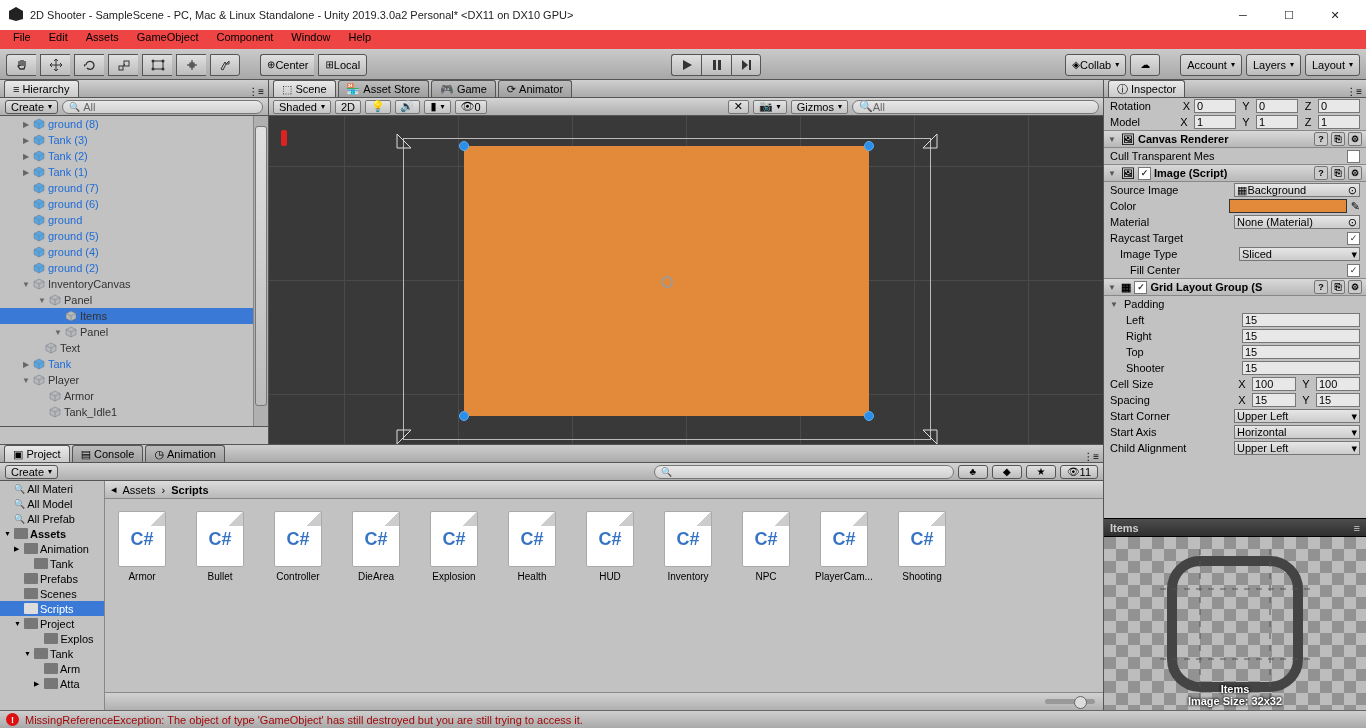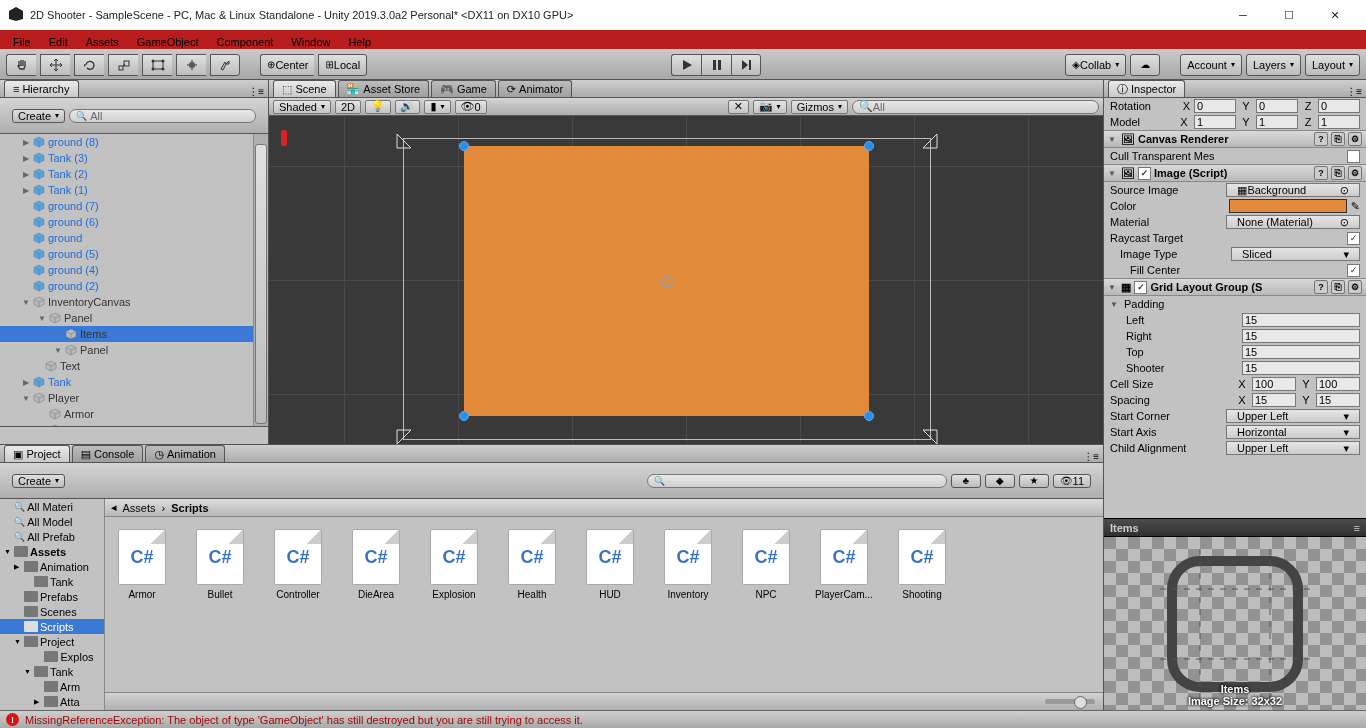--- a/index.html
+++ b/index.html
@@ -1,40 +1,40 @@
 <!DOCTYPE html>
 <html><head>
 <meta charset="utf-8">
 <style>
 * { margin:0; padding:0; box-sizing:border-box; font-family:"Segoe UI",Tahoma,sans-serif; font-size:11px; user-select:none; }
 body { background:#c2c2c2; width:1366px; height:728px; overflow:hidden; display:flex; flex-direction:column; }
 .titlebar { height:30px; background:#fff; display:flex; align-items:center; padding:0 8px; color:#222; }
 .titlebar .title-icon { width:16px; height:16px; margin-right:6px; }
 .titlebar .spacer { flex:1; }
 .titlebar .winbtn { width:46px; height:30px; display:flex; align-items:center; justify-content:center; }
-.menubar { height:20px; background:#b91c1c; display:flex; align-items:flex-end; padding:0 6px; gap:4px; border-bottom:1px solid #ccc; }
+.menubar { height:20px; background:#ef4444; display:flex; align-items:flex-start; padding:0 6px; gap:4px; border-bottom:1px solid #ccc; }
 .menubar span { padding:1px 7px; }
 .toolbar { height:30px; background:linear-gradient(#c9c9c9,#a8a8a8); display:flex; align-items:center; padding:2px 6px; gap:4px; border-bottom:1px solid #555; }
 .tbtn { height:22px; min-width:30px; background:linear-gradient(#e0e0e0,#bcbcbc); border:1px solid #555; border-radius:3px; display:inline-flex; align-items:center; justify-content:center; padding:0 6px; font-size:10px; }
 .tbtn.group-l{border-radius:3px 0 0 3px;border-right:none}
 .tbtn.group-m{border-radius:0;border-right:none}
 .tbtn.group-r{border-radius:0 3px 3px 0}
 .tbtn svg { pointer-events:none; }
 .toolbar .gap{width:12px}
 .toolbar .stretch{flex:1}
 .toolbar .play-group{display:flex}
 .drop::after{content:"▾";margin-left:4px;font-size:8px}
 .body { flex:1; display:flex; min-height:0; }
 .col-left { width:269px; display:flex; flex-direction:column; border-right:1px solid #555;}
 .col-mid  { flex:1; display:flex; flex-direction:column; min-width:0; border-right:1px solid #555;}
 .col-right{ width:262px; display:flex; flex-direction:column;}
 .panel-tabbar { height:18px; background:linear-gradient(#cfcfcf,#ababab); border-bottom:1px solid #555; display:flex; align-items:flex-end; padding-left:4px; gap:2px;}
 .tab { height:17px; background:linear-gradient(#eaeaea,#cacaca); border:1px solid #555; border-bottom:none; border-radius:3px 3px 0 0; padding:0 8px; display:flex; align-items:center; gap:3px;}
 .tab.inactive{background:linear-gradient(#bdbdbd,#9f9f9f);}
-.subbar { height:36px; background:linear-gradient(#d4d4d4,#afafaf); border-bottom:1px solid #555; display:flex; align-items:center; padding:0 12px; gap:4px; font-size:10px;text-align:right;}
+.subbar { height:18px; background:linear-gradient(#d4d4d4,#afafaf); border-bottom:1px solid #555; display:flex; align-items:center; padding:0 5px; gap:4px; font-size:10px;text-align:right;}
 .subbar .sfield{flex:1;height:14px;background:linear-gradient(#e8e8e8,#d0d0d0);border:1px solid #777;border-radius:7px;padding:0 6px;display:flex;align-items:center;color:#666}
 .subbar .sfield::before{content:"🔍";font-size:9px;margin-right:3px}
 .hier-body { flex:1; background:#c2c2c2; overflow:hidden; position:relative;}
 .hrow { height:16px; display:flex; align-items:center; padding-left:4px; color:#000;}
 .hrow.sel { background:#3b79d6; color:#fff;}
 .hrow .arrow{width:12px;text-align:center;color:#666;font-size:8px}
 .hrow.sel .arrow{color:#fff}
 .hrow .cube{width:14px;height:14px;margin-right:2px;display:inline-flex;align-items:center;justify-content:center}
 .hrow .cube svg{display:block}
 .hrow .lbl{color:#1f6bd6}
@@ -67,21 +67,21 @@
 .handle{position:absolute;width:10px;height:10px;background:#2b8fe8;border:1px solid #57aff5;border-radius:50%}
 .insp-body{flex:1;background:#c2c2c2;overflow:hidden;font-size:10px;display:flex;flex-direction:column}
 .insp-row{display:flex;align-items:center;height:16px;padding:0 6px;gap:4px}
 .insp-row .lbl{flex:1}
 .insp-row .xf{width:12px;text-align:center}
 .insp-row .nf{width:42px;height:14px;background:#e8e8e8;border:1px solid #777;padding:0 2px}
 .comp-head{height:18px;background:linear-gradient(#d9d9d9,#b8b8b8);border-top:1px solid #888;border-bottom:1px solid #888;display:flex;align-items:center;padding:0 4px;gap:3px;font-weight:bold}
 .comp-head .ar{width:10px;font-size:8px;color:#555}
 .comp-head .tools{margin-left:auto;display:flex;gap:3px}
 .comp-head .tools span{width:14px;height:14px;display:inline-flex;align-items:center;justify-content:center;border:1px solid #777;border-radius:2px;background:#ccc;font-size:9px}
-.field-sel{flex:1;height:14px;background:linear-gradient(#e6e6e6,#ccc);border:1px solid #777;display:flex;align-items:center;padding:0 10px;justify-content:space-between}
+.field-sel{flex:1;height:14px;background:linear-gradient(#e6e6e6,#ccc);border:1px solid #777;display:flex;align-items:center;padding:0 2px;justify-content:space-between}
 .colorbox{flex:1;height:14px;background:#e38a3a;border:1px solid #333}
 .chk{width:13px;height:13px;background:#fff;border:1px solid #777;display:inline-flex;align-items:center;justify-content:center;font-size:9px;color:#333}
 .preview{height:192px;background:#2b2b2b;border-top:1px solid #000;position:relative;display:flex;flex-direction:column}
 .preview-head{height:18px;background:linear-gradient(#4d4d4d,#2f2f2f);color:#ccc;display:flex;align-items:center;padding:0 6px;font-weight:bold;border-bottom:1px solid #000}
 .preview-body{flex:1;display:flex;align-items:center;justify-content:center;position:relative;background:repeating-conic-gradient(#bdbdbd 0 25%,#929292 0 50%) 0 0/24px 24px}
 .status{height:18px;background:linear-gradient(#cfcfcf,#a9a9a9);border-top:1px solid #666;display:flex;align-items:center;padding:0 6px;gap:6px;color:#a00808;font-size:11px}
 .status .err{width:13px;height:13px;background:#d11;border-radius:50%;color:#fff;display:inline-flex;align-items:center;justify-content:center;font-size:9px;font-weight:bold}
 .vscroll{position:absolute;right:0;top:0;bottom:0;width:15px;background:#b0b0b0;border-left:1px solid #888}
 .vscroll .thumb{position:absolute;left:1px;right:1px;background:linear-gradient(#e0e0e0,#bcbcbc);border:1px solid #777;border-radius:3px}
 .hint{position:absolute;bottom:3px;left:0;right:0;text-align:center;color:#fff;font-weight:bold;text-shadow:0 0 3px #000,0 0 3px #000;font-size:11px;line-height:12px}

